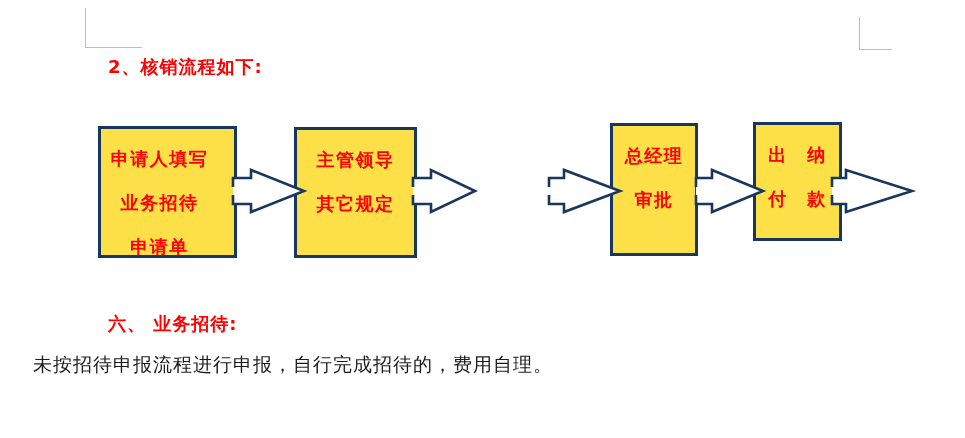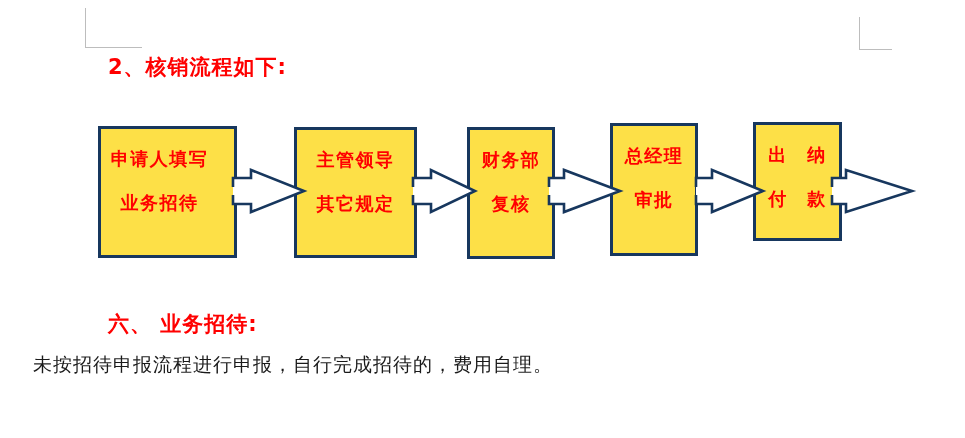--- a/index.html
+++ b/index.html
@@ -20,21 +20,21 @@
     border-left: 1px solid #bdbdbd;
     border-bottom: 1px solid #bdbdbd;
   }
   .crop-left  { left: 85px;  top: 8px;  width: 57px; height: 40px; }
   .crop-right { left: 859px; top: 17px; width: 33px; height: 33px; }
 
   .heading {
     position: absolute;
     color: #ff0000;
     font-weight: bold;
-    font-size: 21px;
+    font-size: 18px;
     line-height: 26px;
     letter-spacing: 1px;
     white-space: nowrap;
   }
   .heading-flow  { left: 108px; top: 54px; }
   .heading-other { left: 108px; top: 311px; }
 
   .body-note {
     position: absolute;
     left: 33px;
@@ -91,31 +91,28 @@
   <div class="crop-mark crop-left"></div>
   <div class="crop-mark crop-right"></div>
 
   <div class="heading heading-flow">2、核销流程如下:</div>
 
   <div class="flowchart">
 
     <div class="flow-box box-1">
       <div>申请人填写</div>
       <div>业务招待</div>
+      <div>申请单</div>
     </div>
 
     <div class="flow-box box-2">
       <div>主管领导</div>
       <div>其它规定</div>
     </div>
 
-    <div class="flow-box box-3">
-      <div>财务部</div>
-      <div>复核</div>
-    </div>
 
     <div class="flow-box box-4">
       <div>总经理</div>
       <div>审批</div>
     </div>
 
     <div class="flow-box box-5">
       <div>出　纳</div>
       <div>付　款</div>
     </div>

